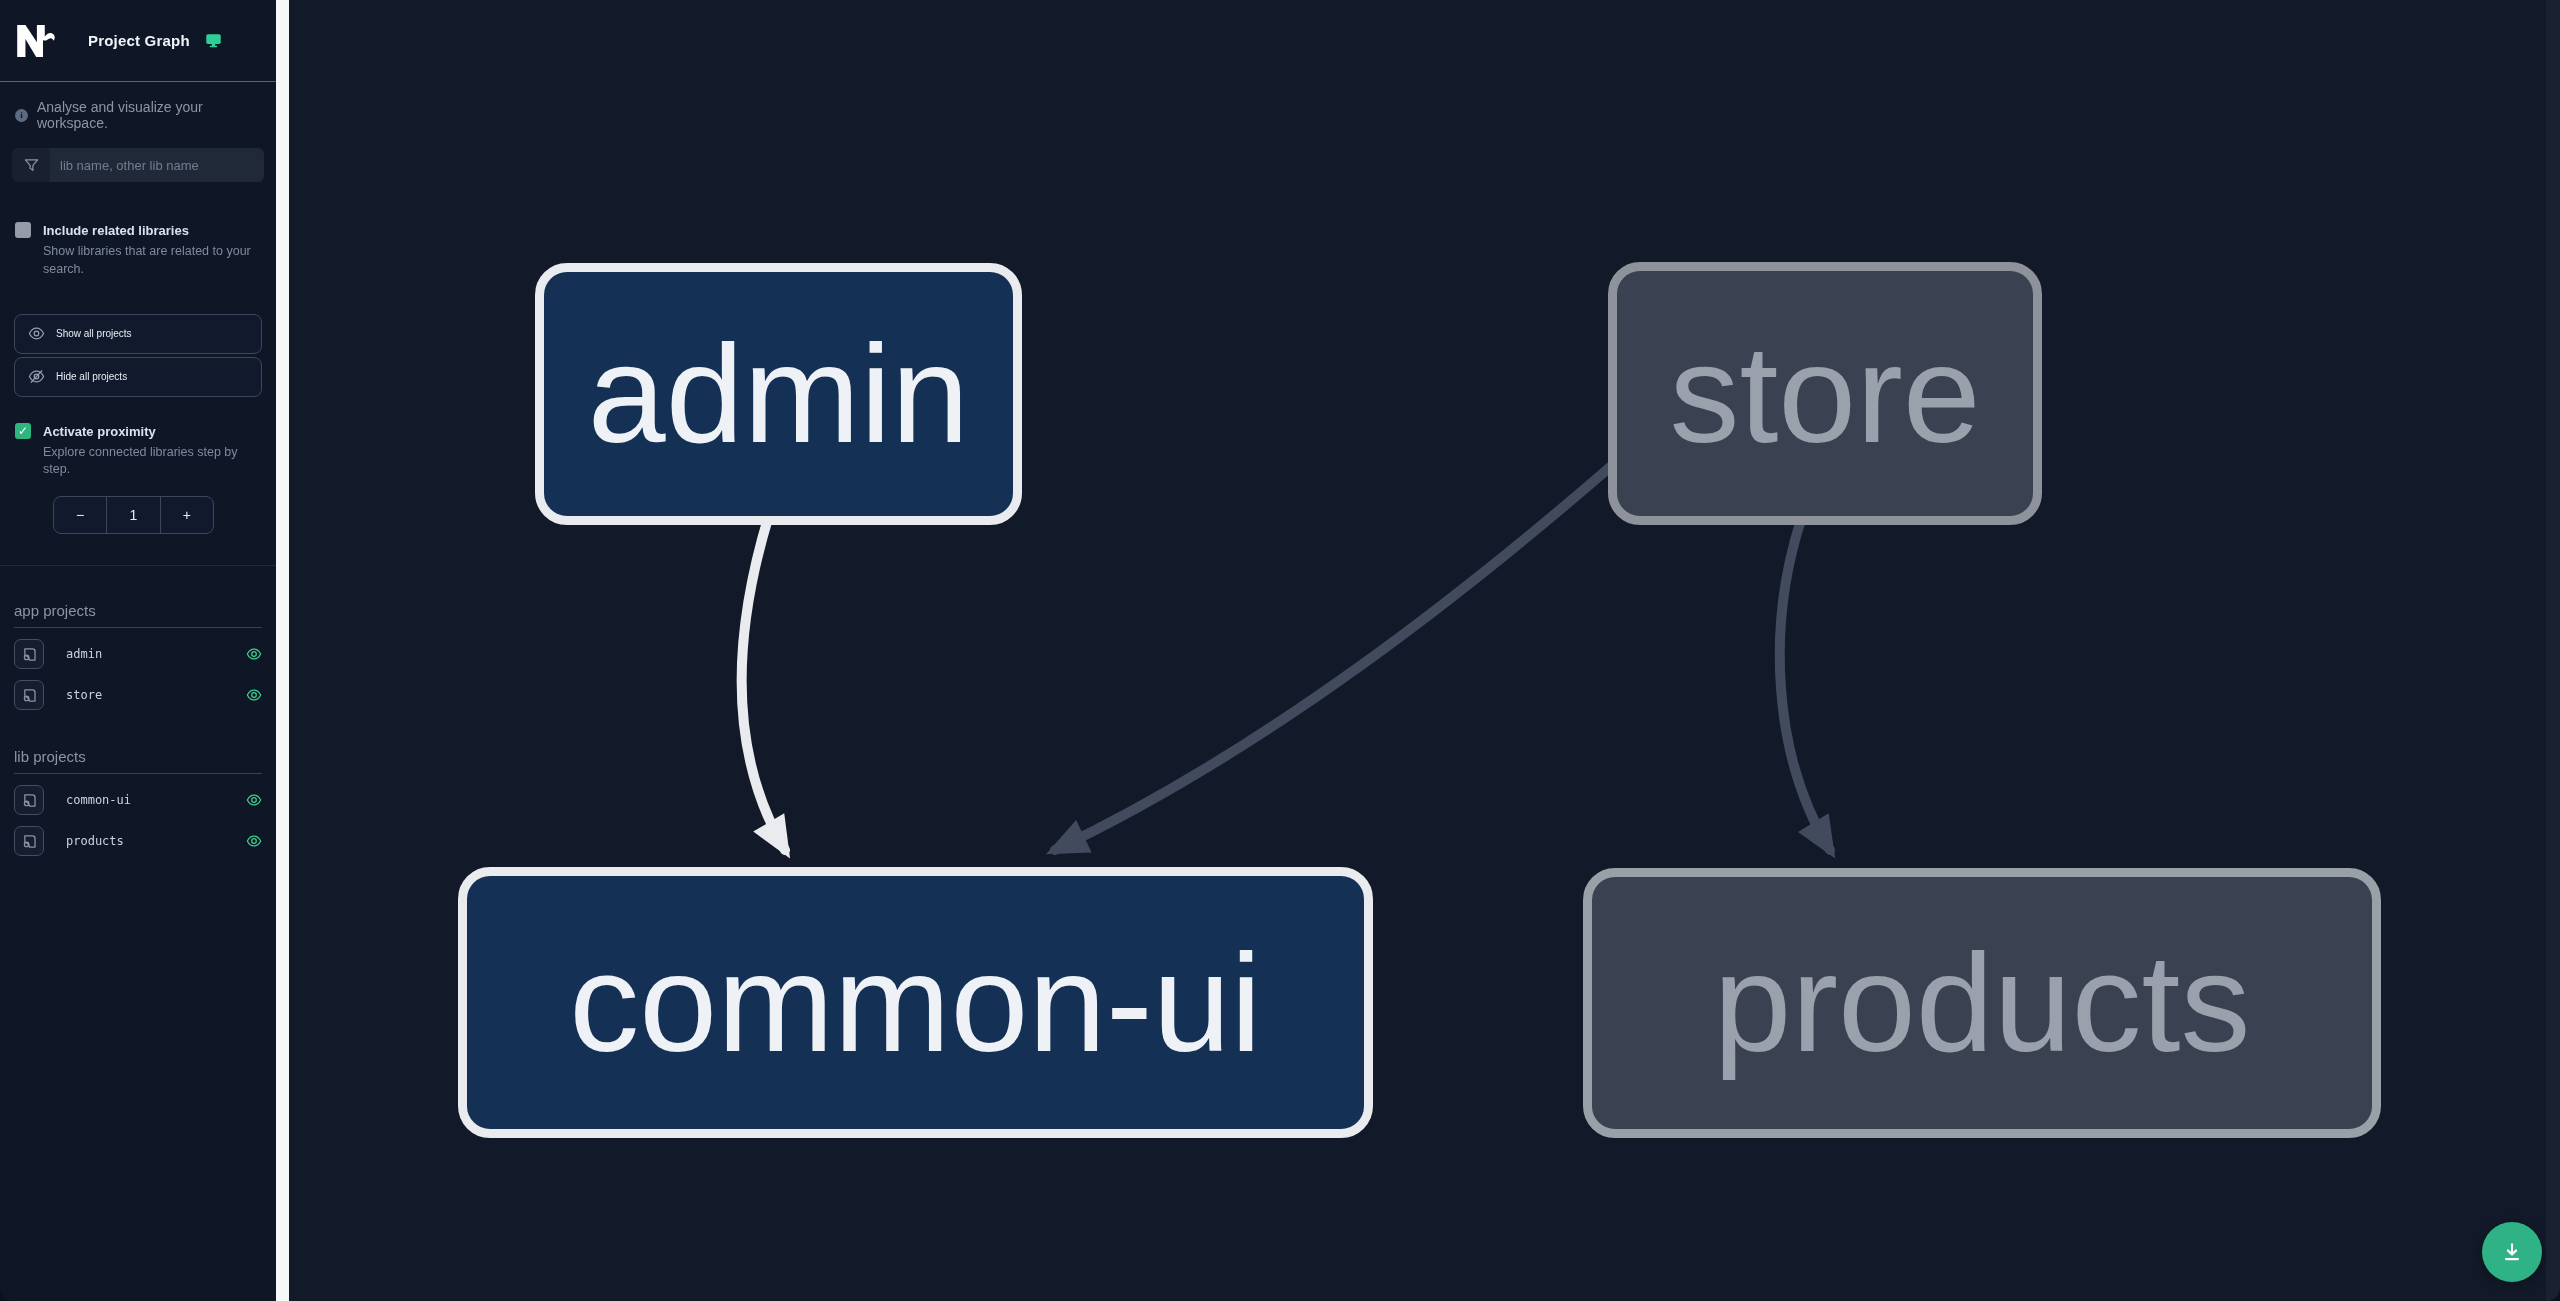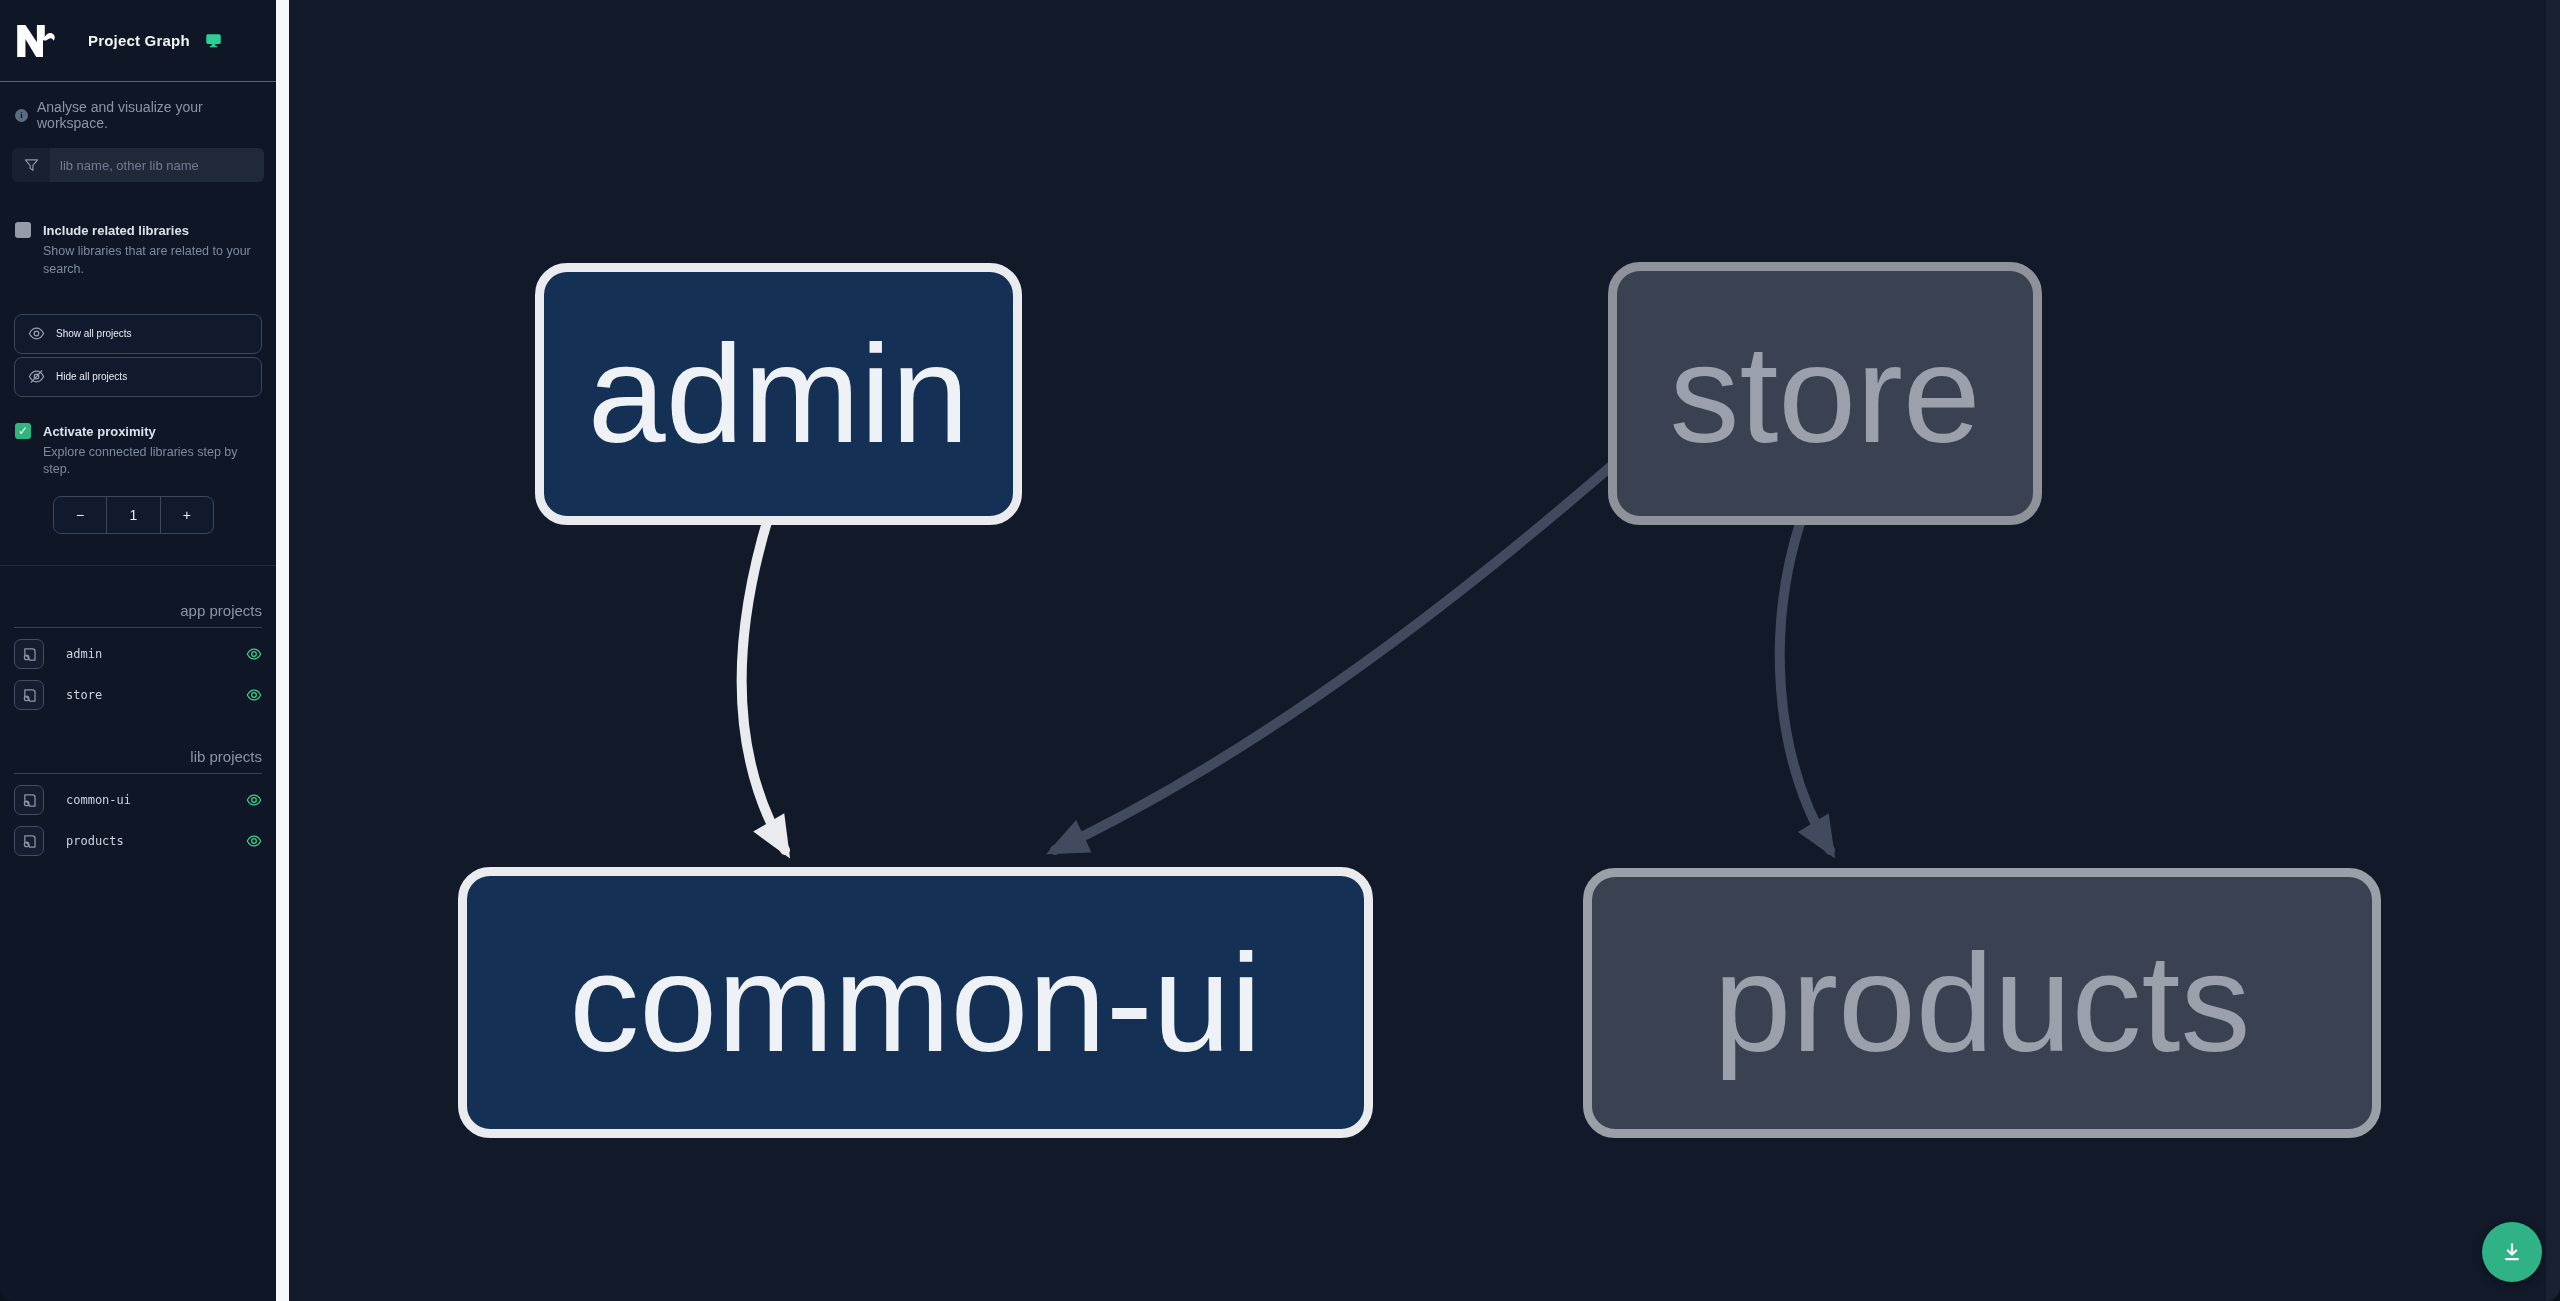--- a/index.html
+++ b/index.html
@@ -55,21 +55,21 @@
                  color:#e7ecf3; font-size:14px; background:transparent; border:0;
                  font-family:"Liberation Sans", sans-serif; }
   .stepper .dec { border-right:1px solid #3c4759; cursor:pointer; }
   .stepper .inc { border-left:1px solid #3c4759; cursor:pointer; }
 
   .sb-divider { border-top:1px solid #212b3d; margin-top:31px; }
 
   .section { margin-top:36px; }
   .section.tight { margin-top:38px; }
   .section-h { margin:0 14px; padding-bottom:8px; border-bottom:1px solid #39424e;
-               color:#8d95a3; font-size:15px;text-align:right; }
+               color:#8d95a3; font-size:15px; }
   .proj-row { display:flex; align-items:center; margin:11px 14px 0; height:30px; cursor:pointer; }
   .proj-row:first-of-type { margin-top:13px; }
   .proj-icon { width:30px; height:30px; border:1px solid #434e63; border-radius:7px;
                background:#151d2e; display:flex; align-items:center; justify-content:center; flex:0 0 30px; }
   .proj-name { font-family:"DejaVu Sans Mono", monospace; font-size:12px; color:#ccd3de; margin-left:22px; }
   .proj-eye { margin-left:auto; width:16px; height:16px; cursor:pointer; }
 
   
   .vdivider { width:13px; flex:0 0 13px; background:#f7f8fa; cursor:col-resize; }
 

